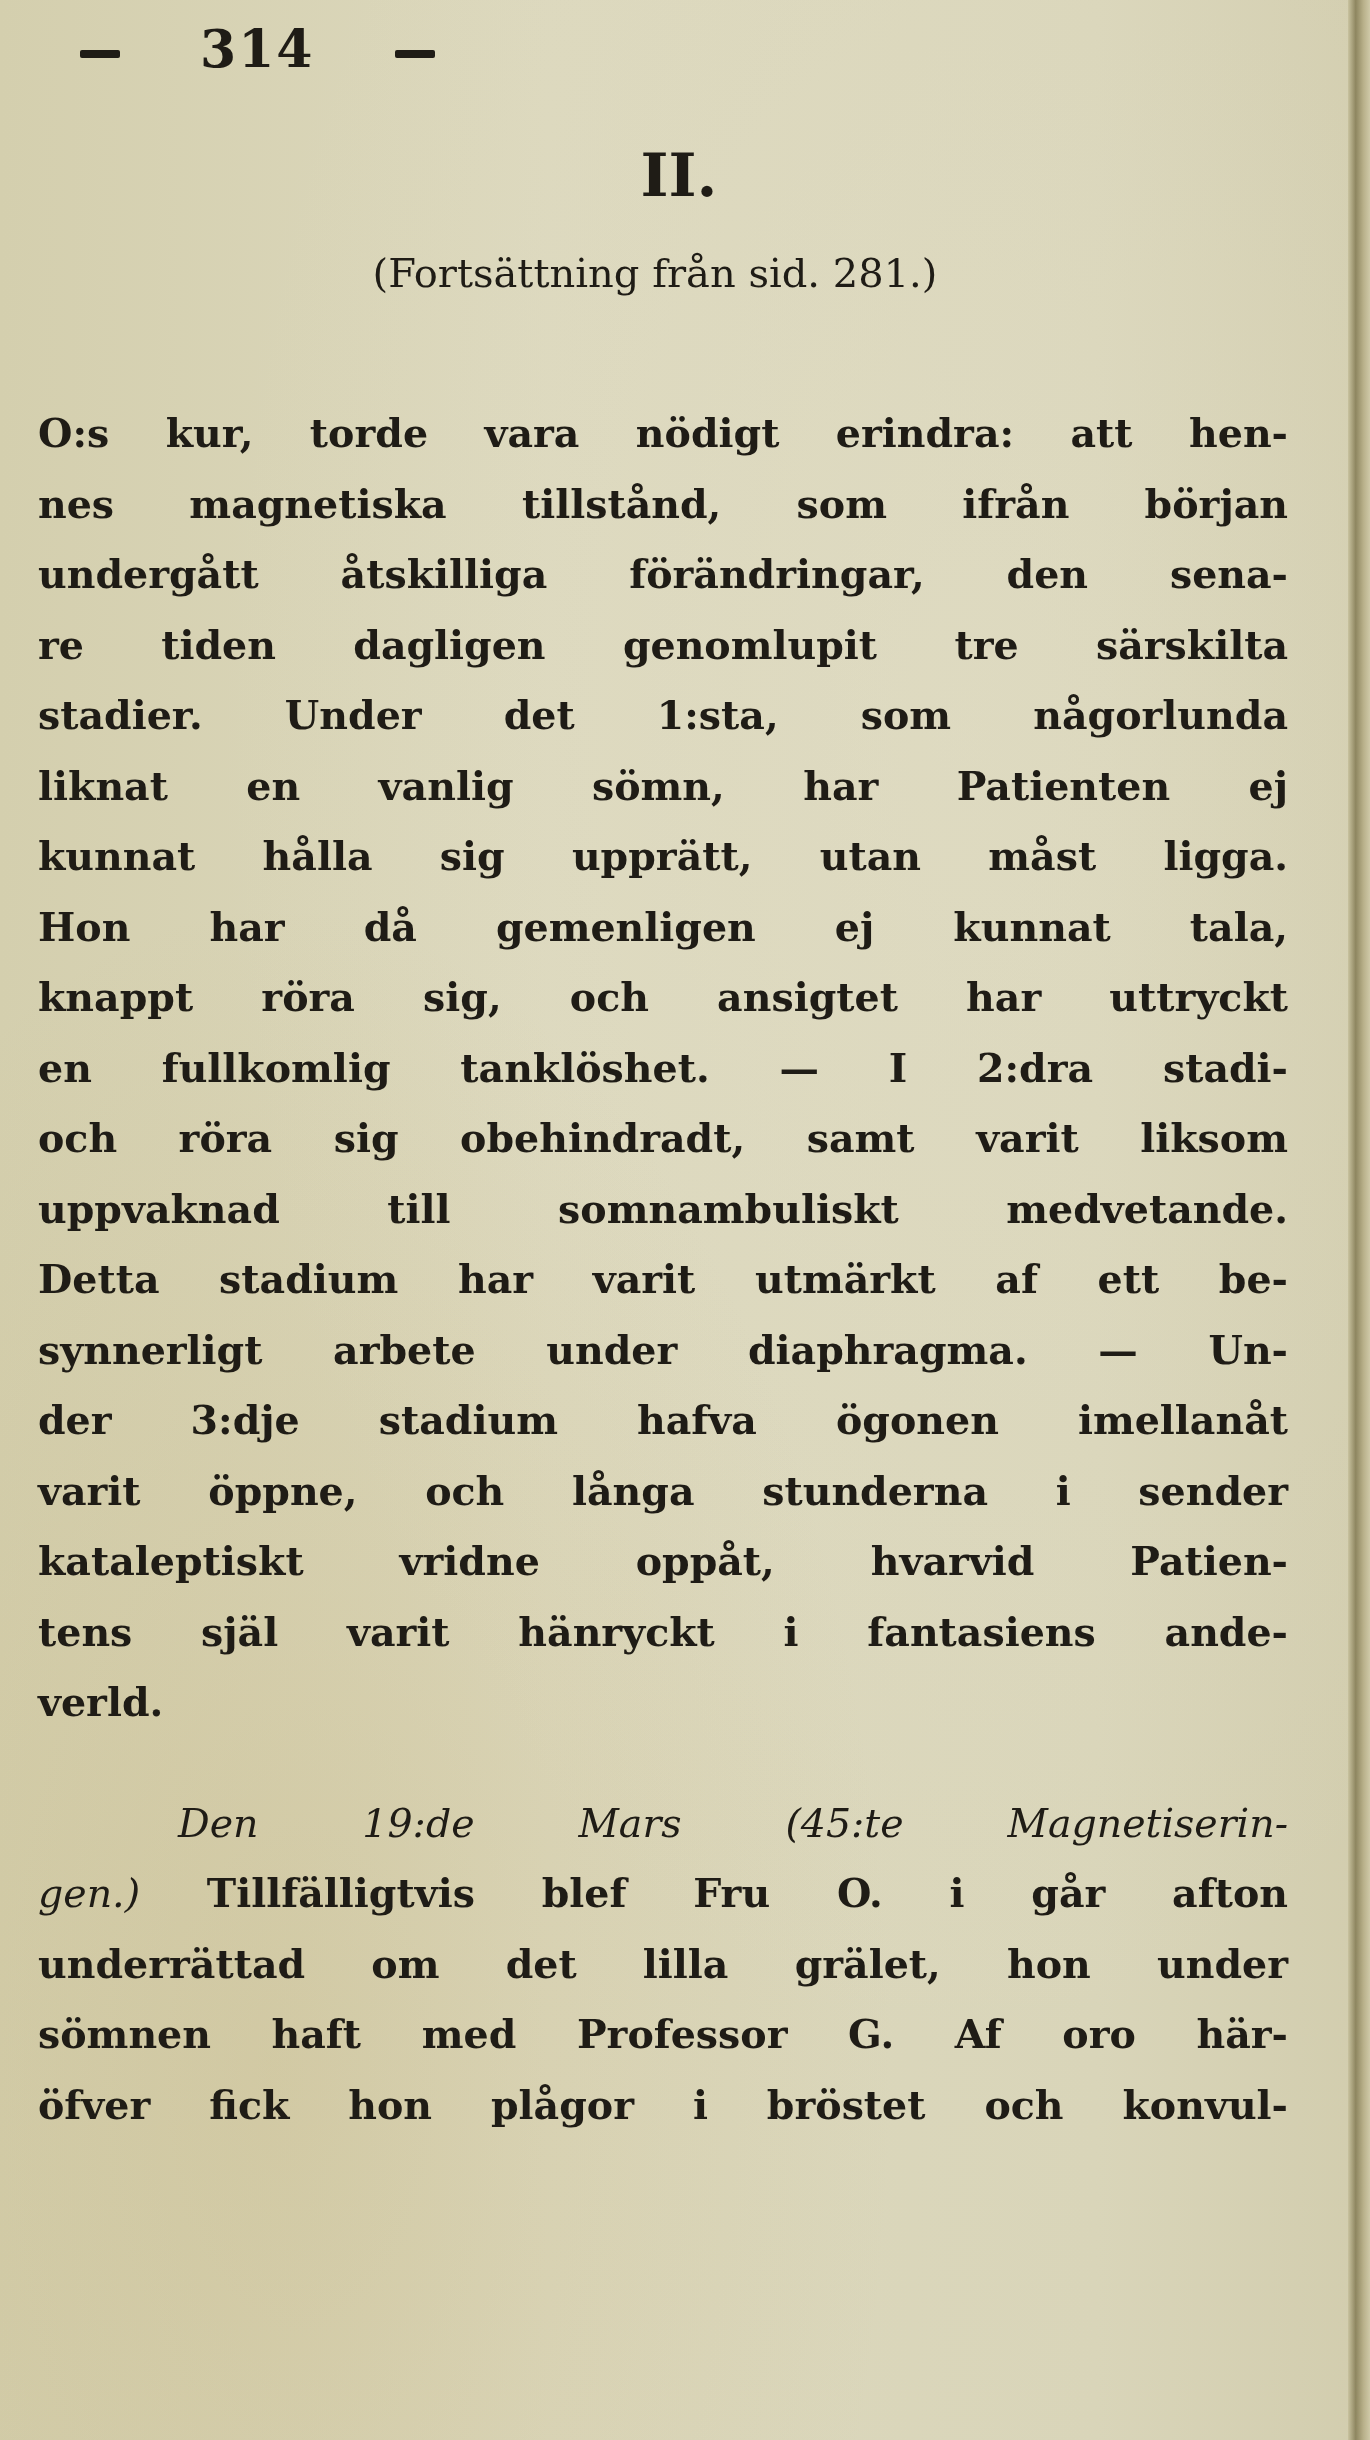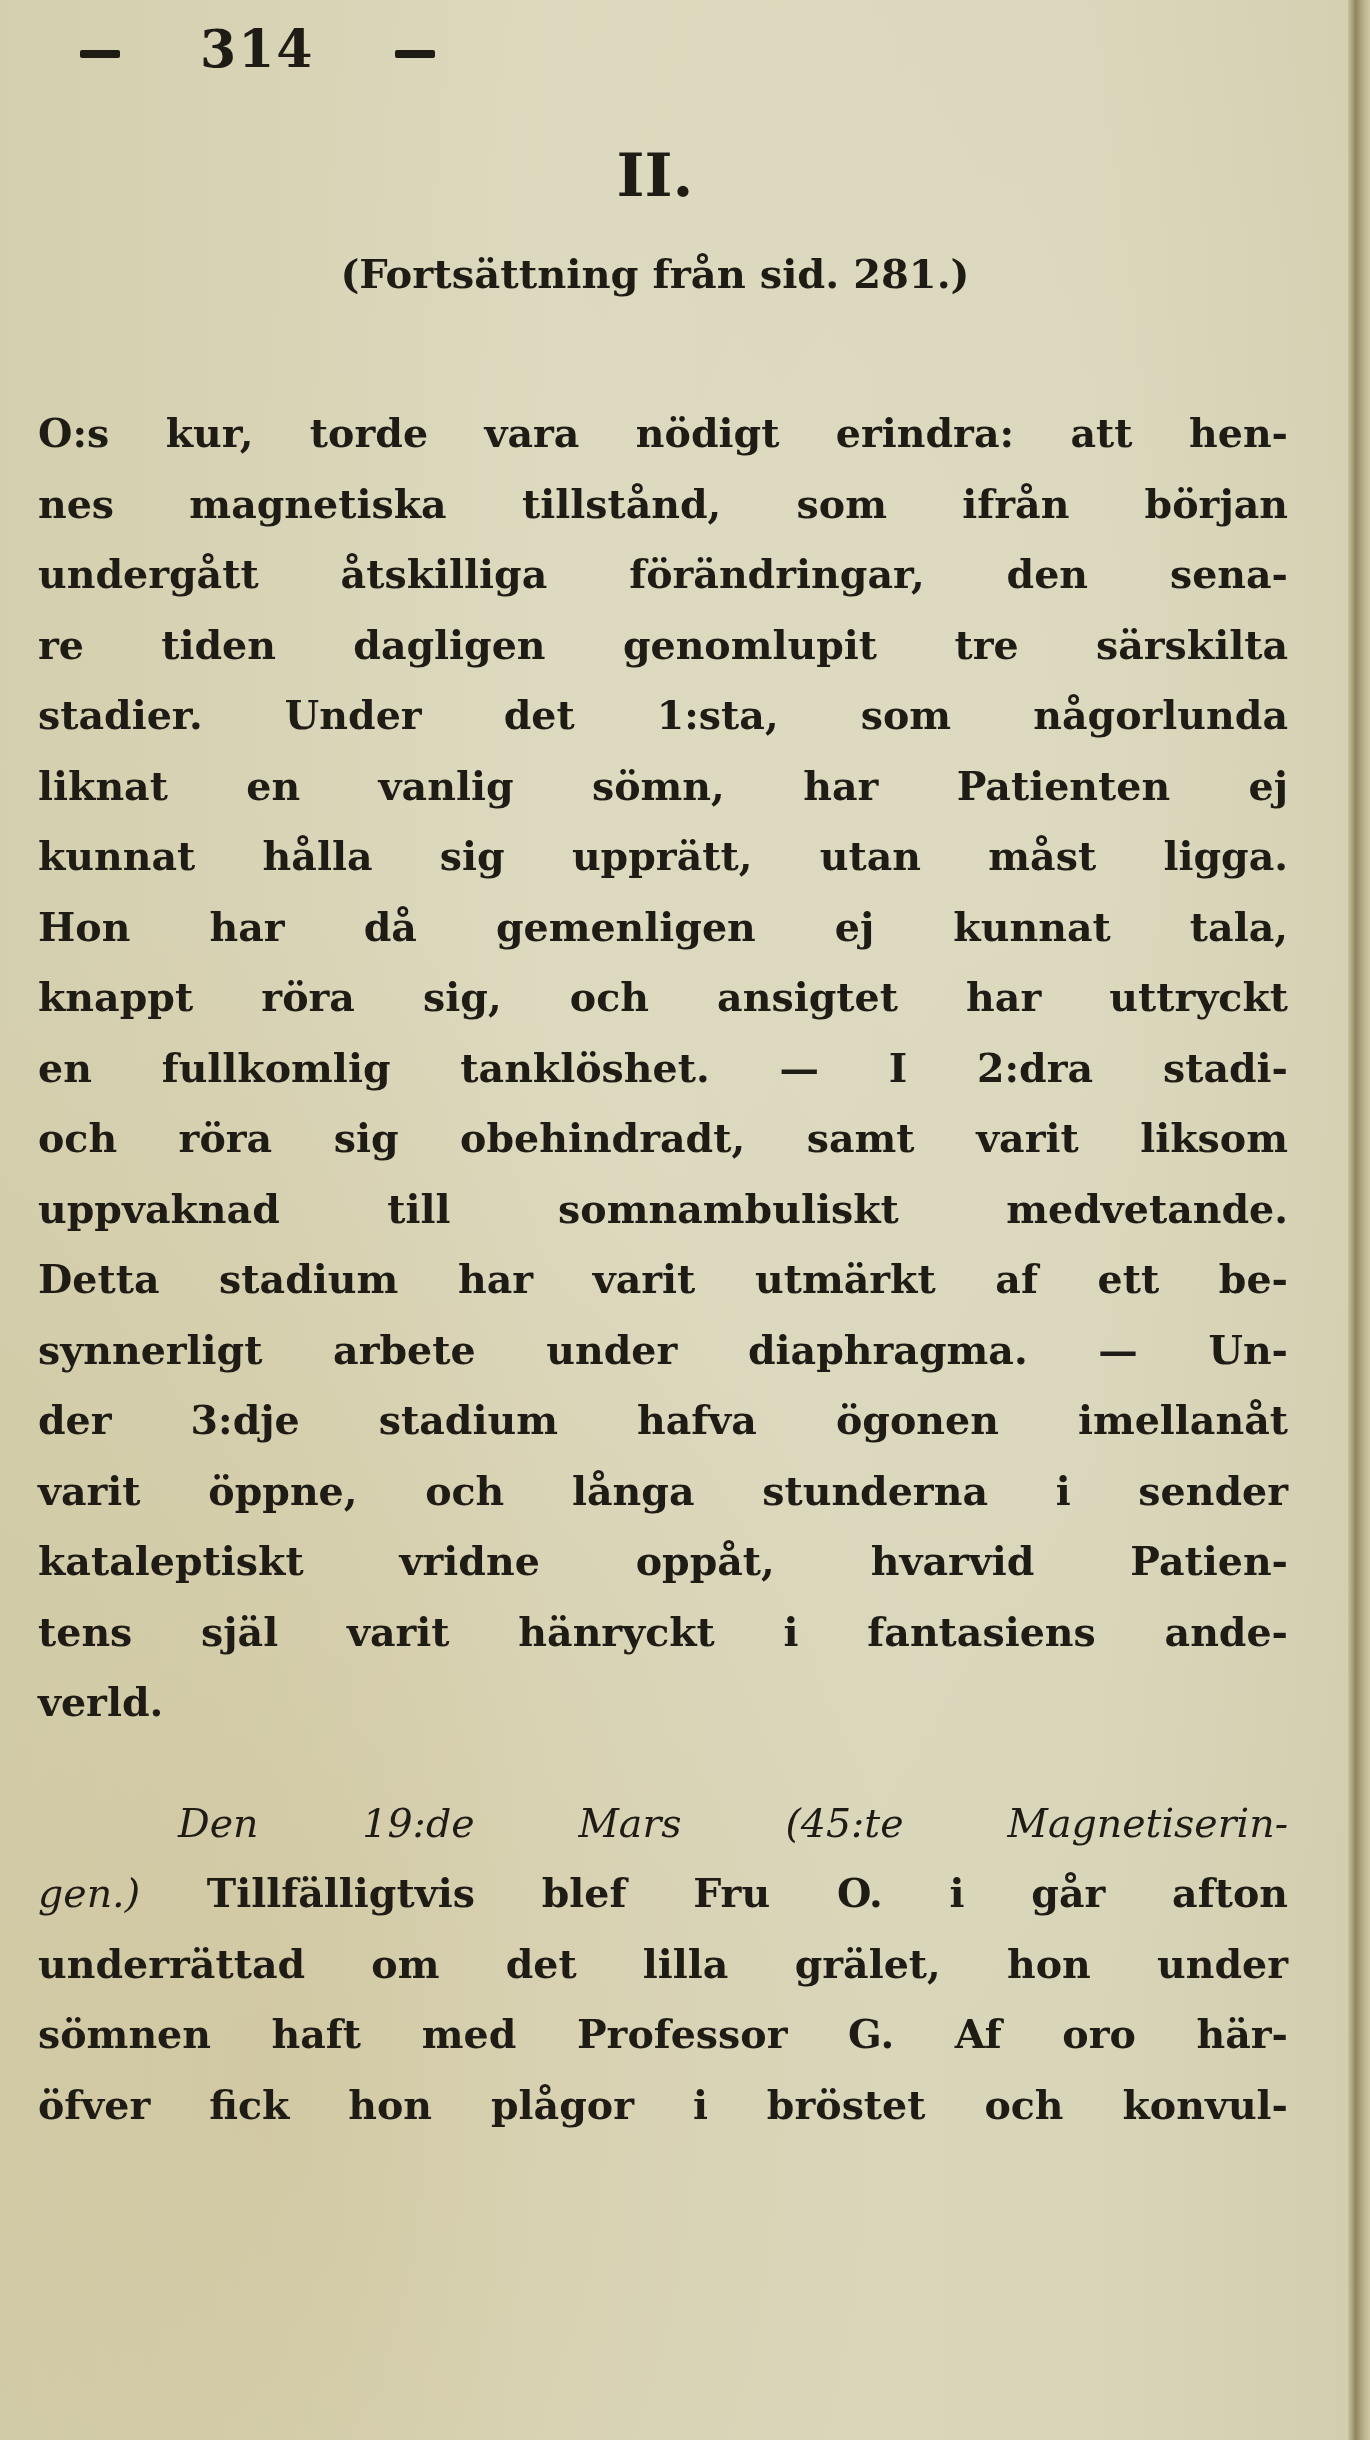--- a/index.html
+++ b/index.html
@@ -52,29 +52,30 @@
       border-radius: 2px;
     }
     .section-numeral {
       position: absolute;
       top: 140px;
       left: 0;
       width: 1310px;
       text-align: center;
       font-size: 60px;
       font-weight: bold;
+      padding-left: 24px;
     }
     .continuation {
       position: absolute;
       top: 250px;
       left: 0;
       width: 1310px;
       text-align: center;
       font-size: 40px;
-      font-weight: bold;
+      font-weight: normal;
     }
     .body-text {
       position: absolute;
       left: 38px;
       top: 398px;
       width: 1250px;
       font-size: 39.5px;
       font-weight: bold;
       line-height: 70.5px;
     }

